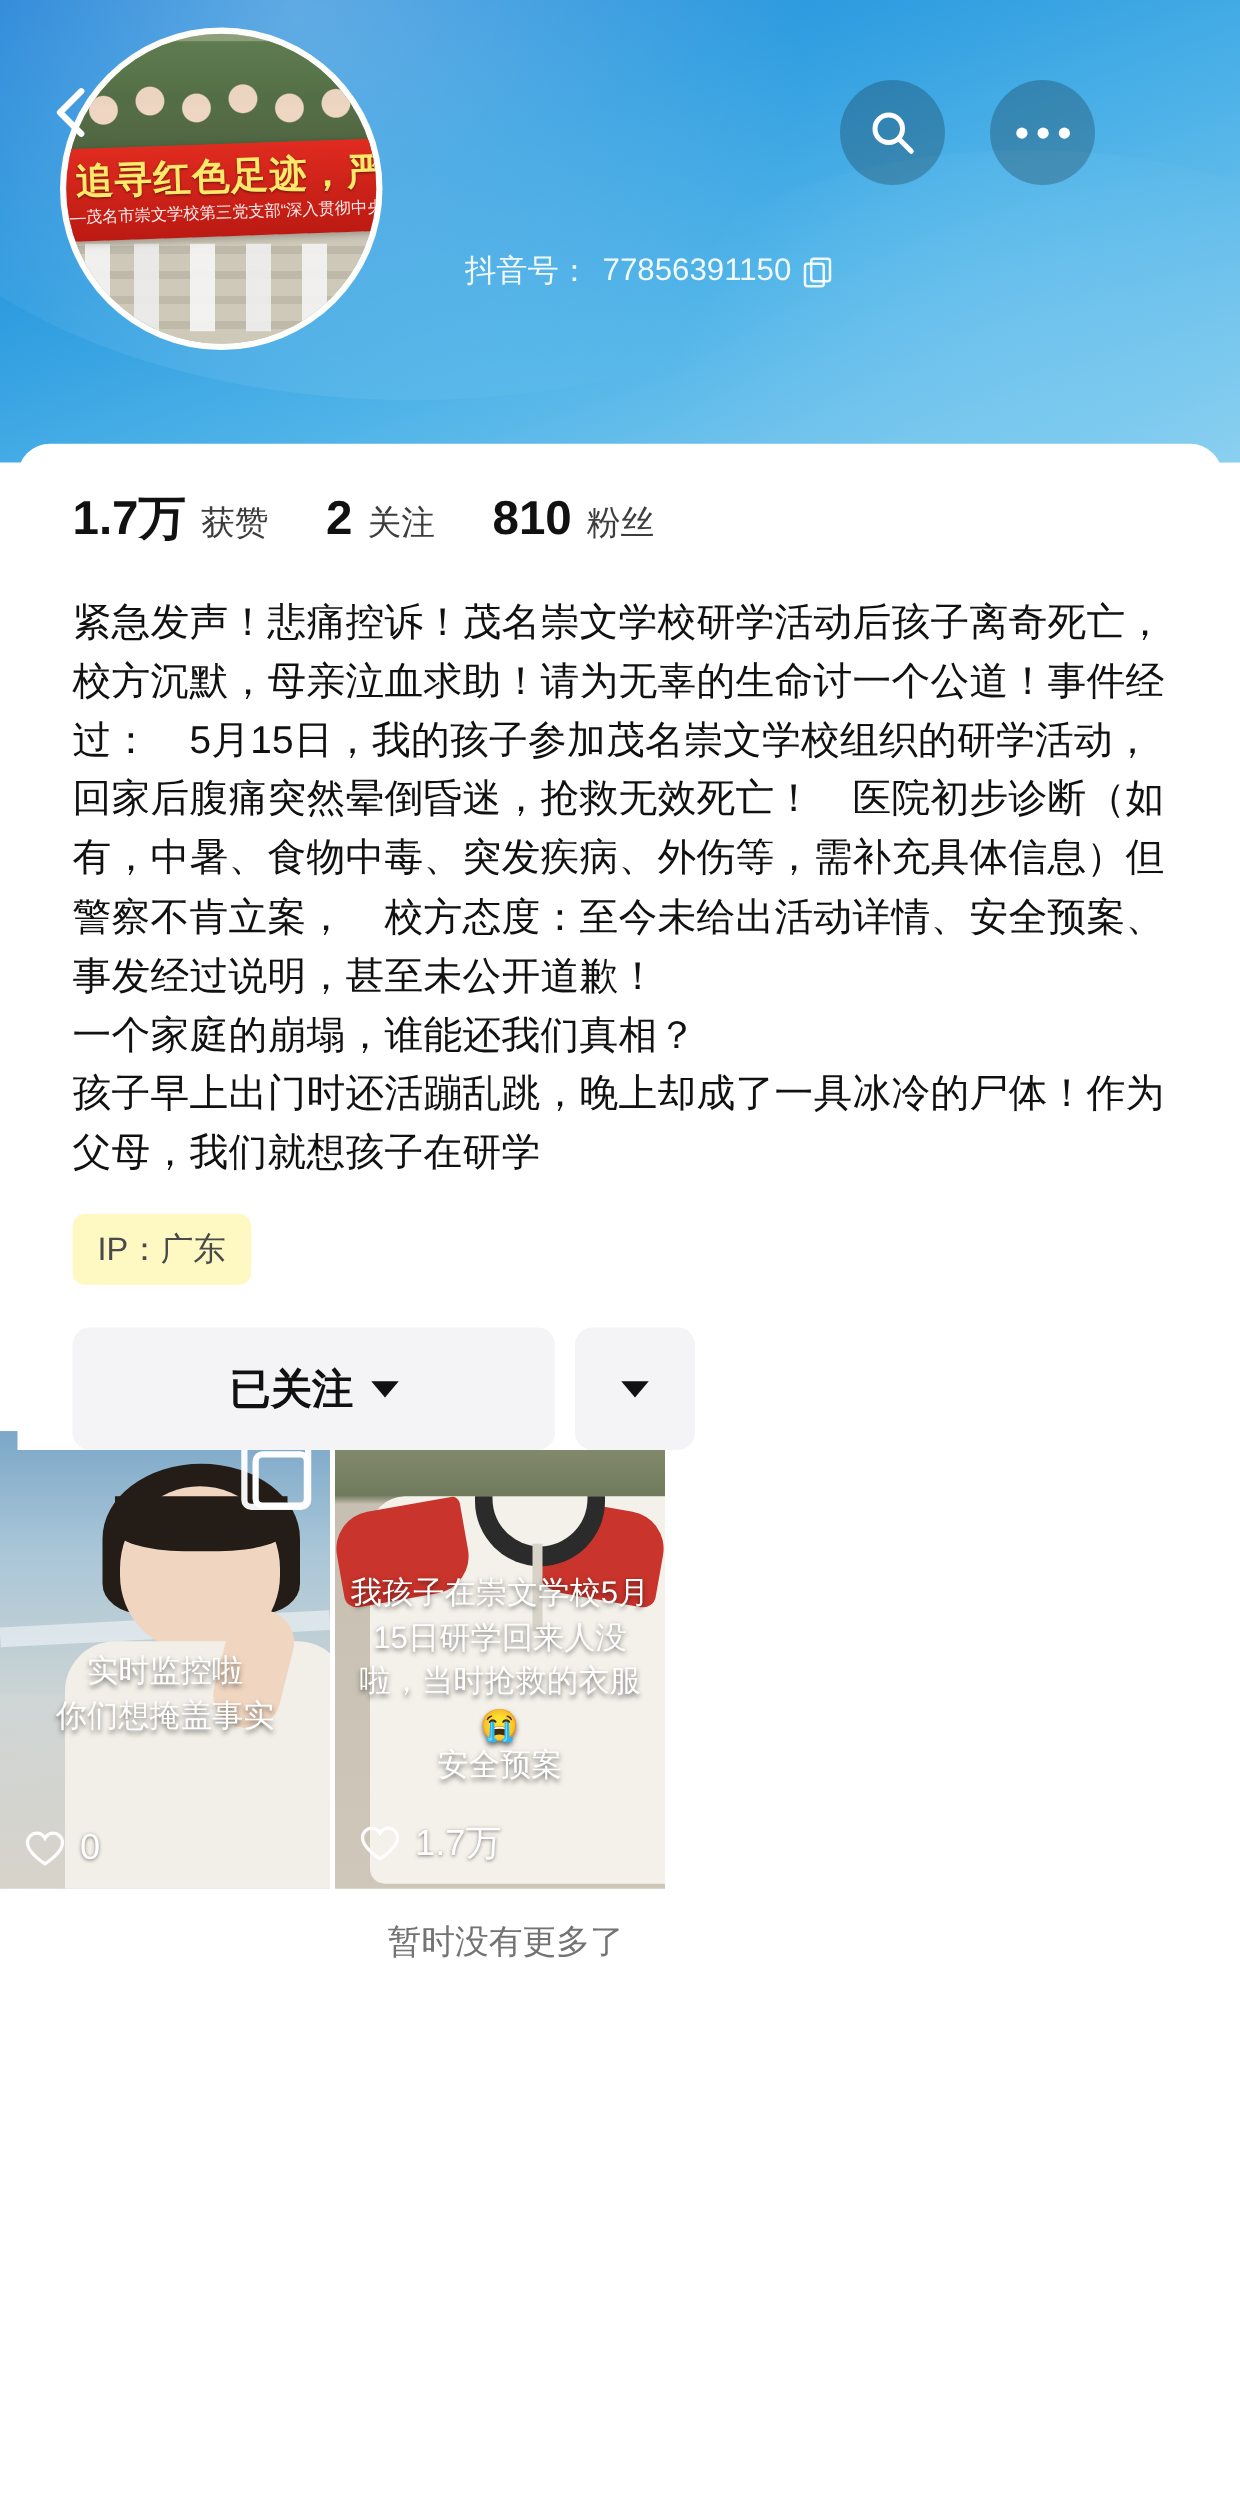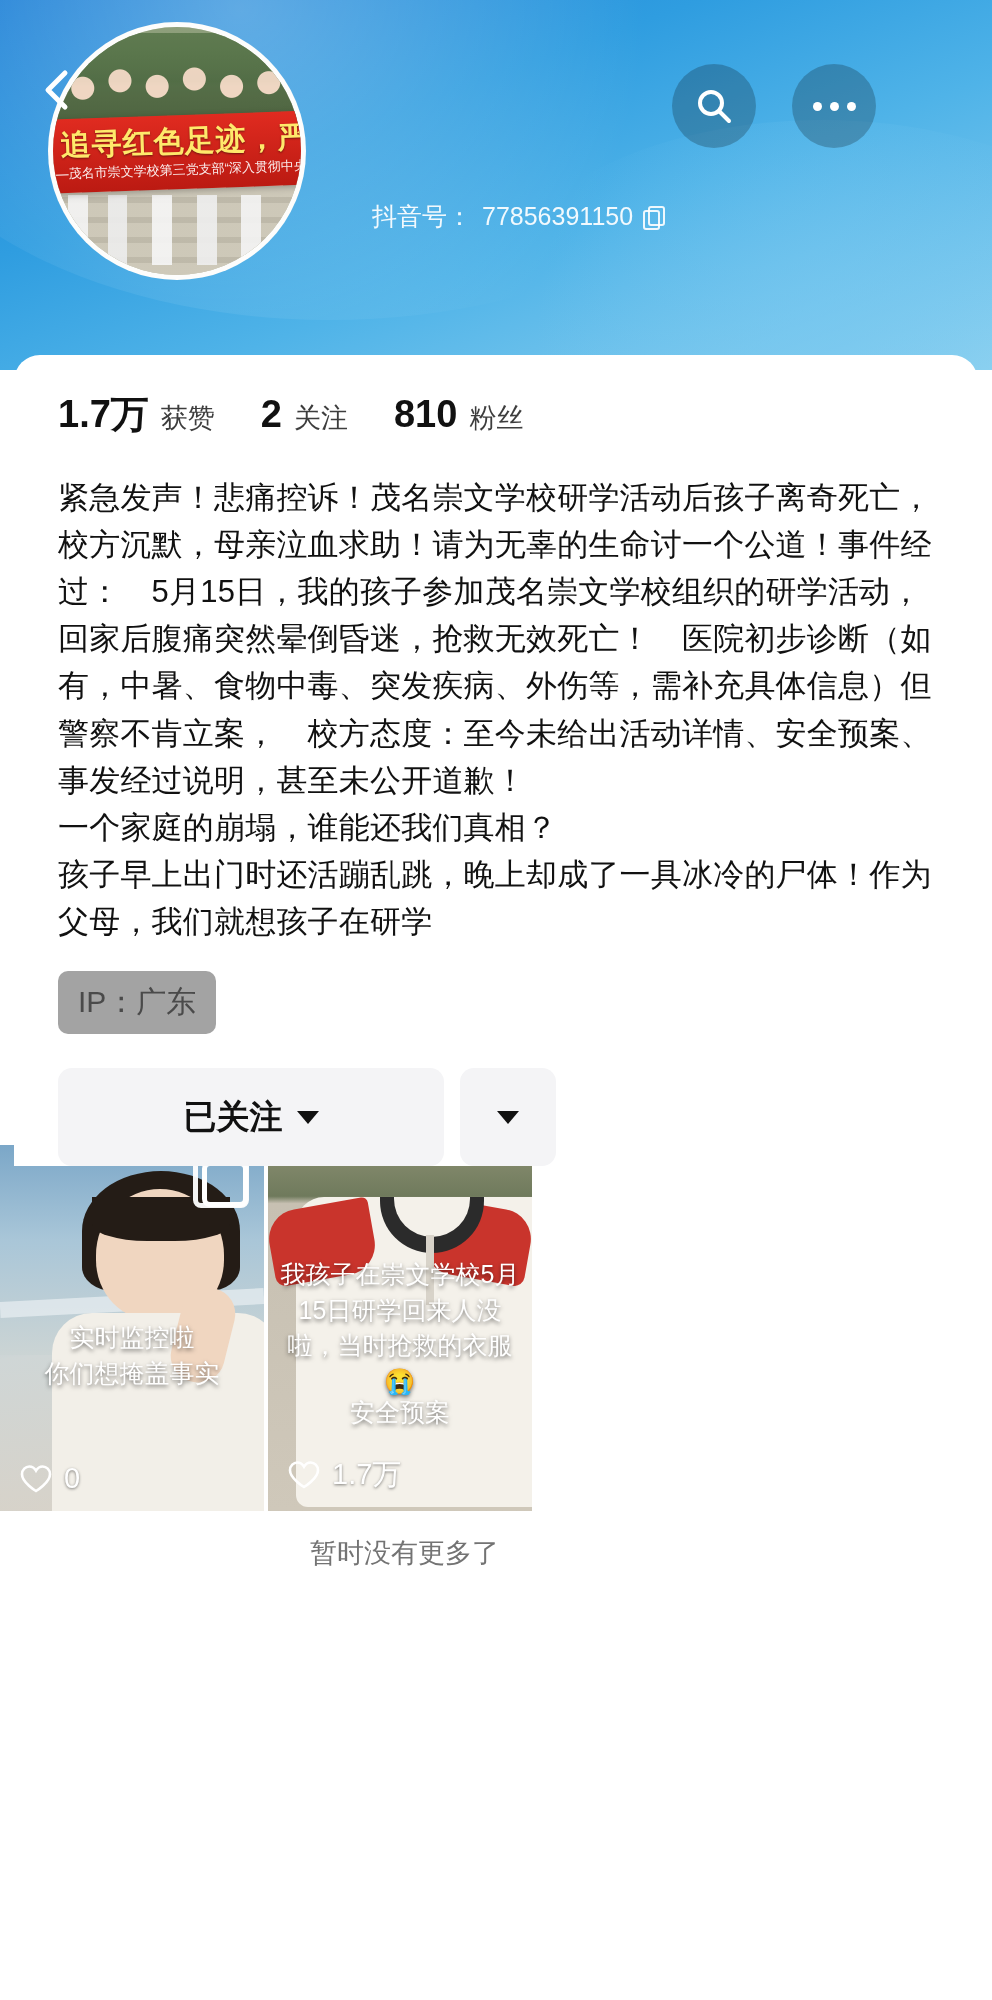--- a/index.html
+++ b/index.html
@@ -180,24 +180,24 @@
     line-height: 1.52;
     color: #111;
     letter-spacing: .2px;
     white-space: pre-wrap;
   }
 
   .ip-tag {
     display: inline-block;
     margin-top: 26px;
     padding: 11px 20px;
-    background: #a3a3a3;
+    background: #fef9c3;
     border-radius: 10px;
     color: #4a4a4a;
-    font-size: 30px;
+    font-size: 26px;
   }
 
   .action-row {
     display: flex;
     gap: 16px;
     margin-top: 34px;
   }
   .btn {
     height: 98px;
     background: #f4f4f6;

